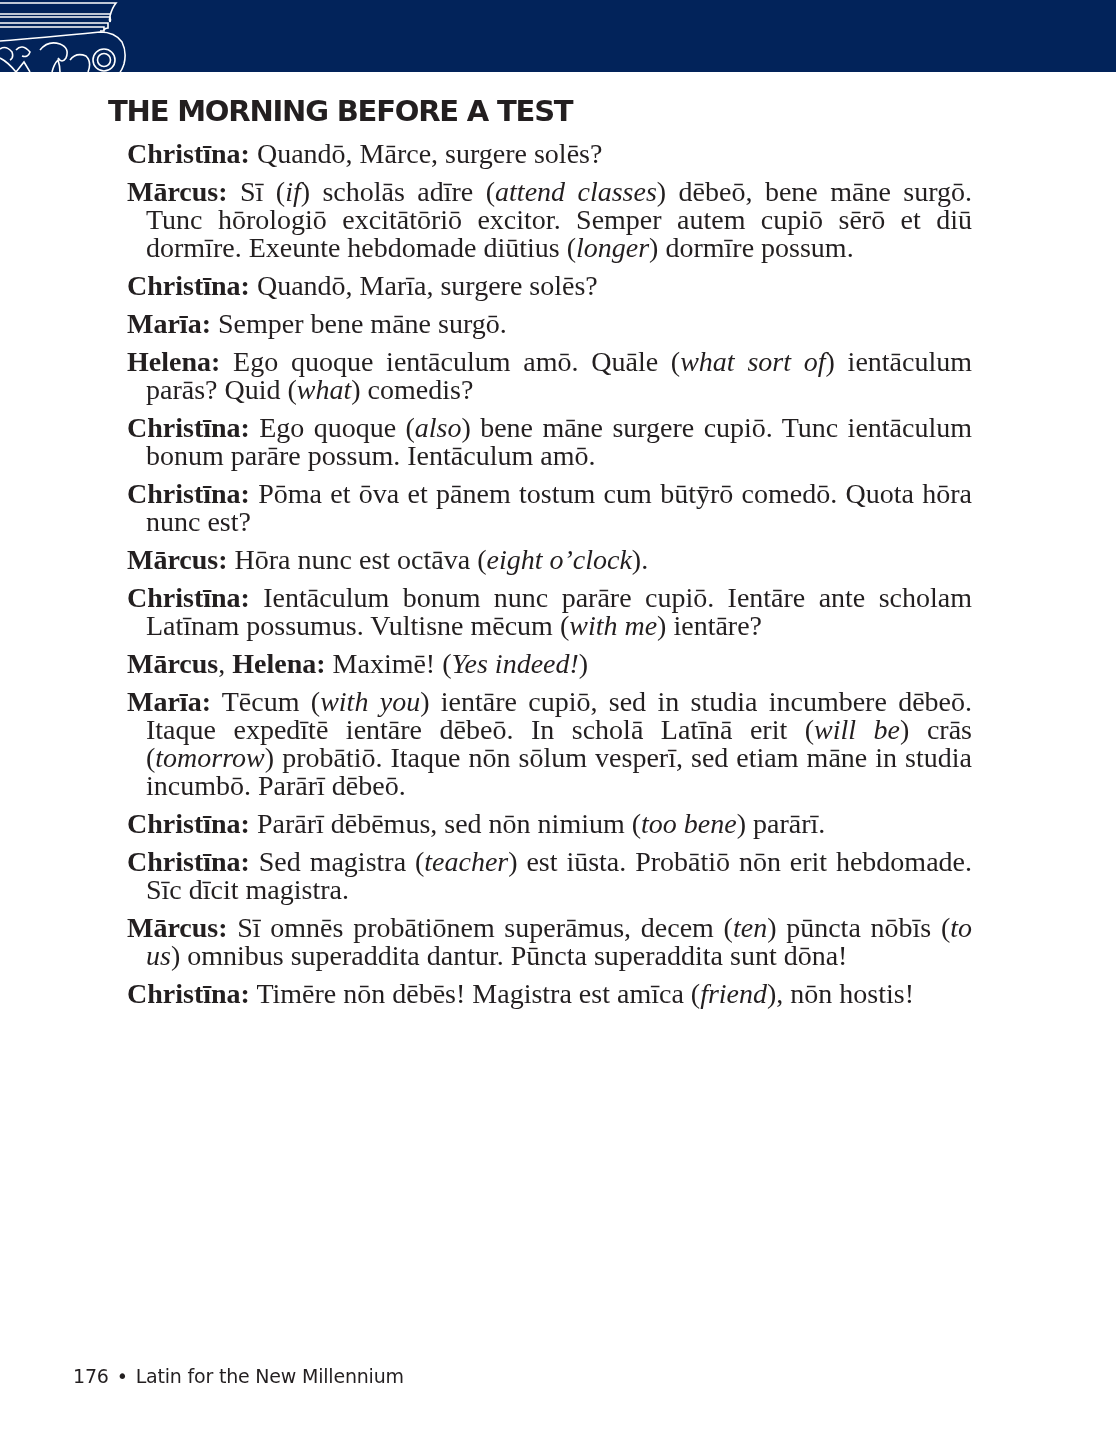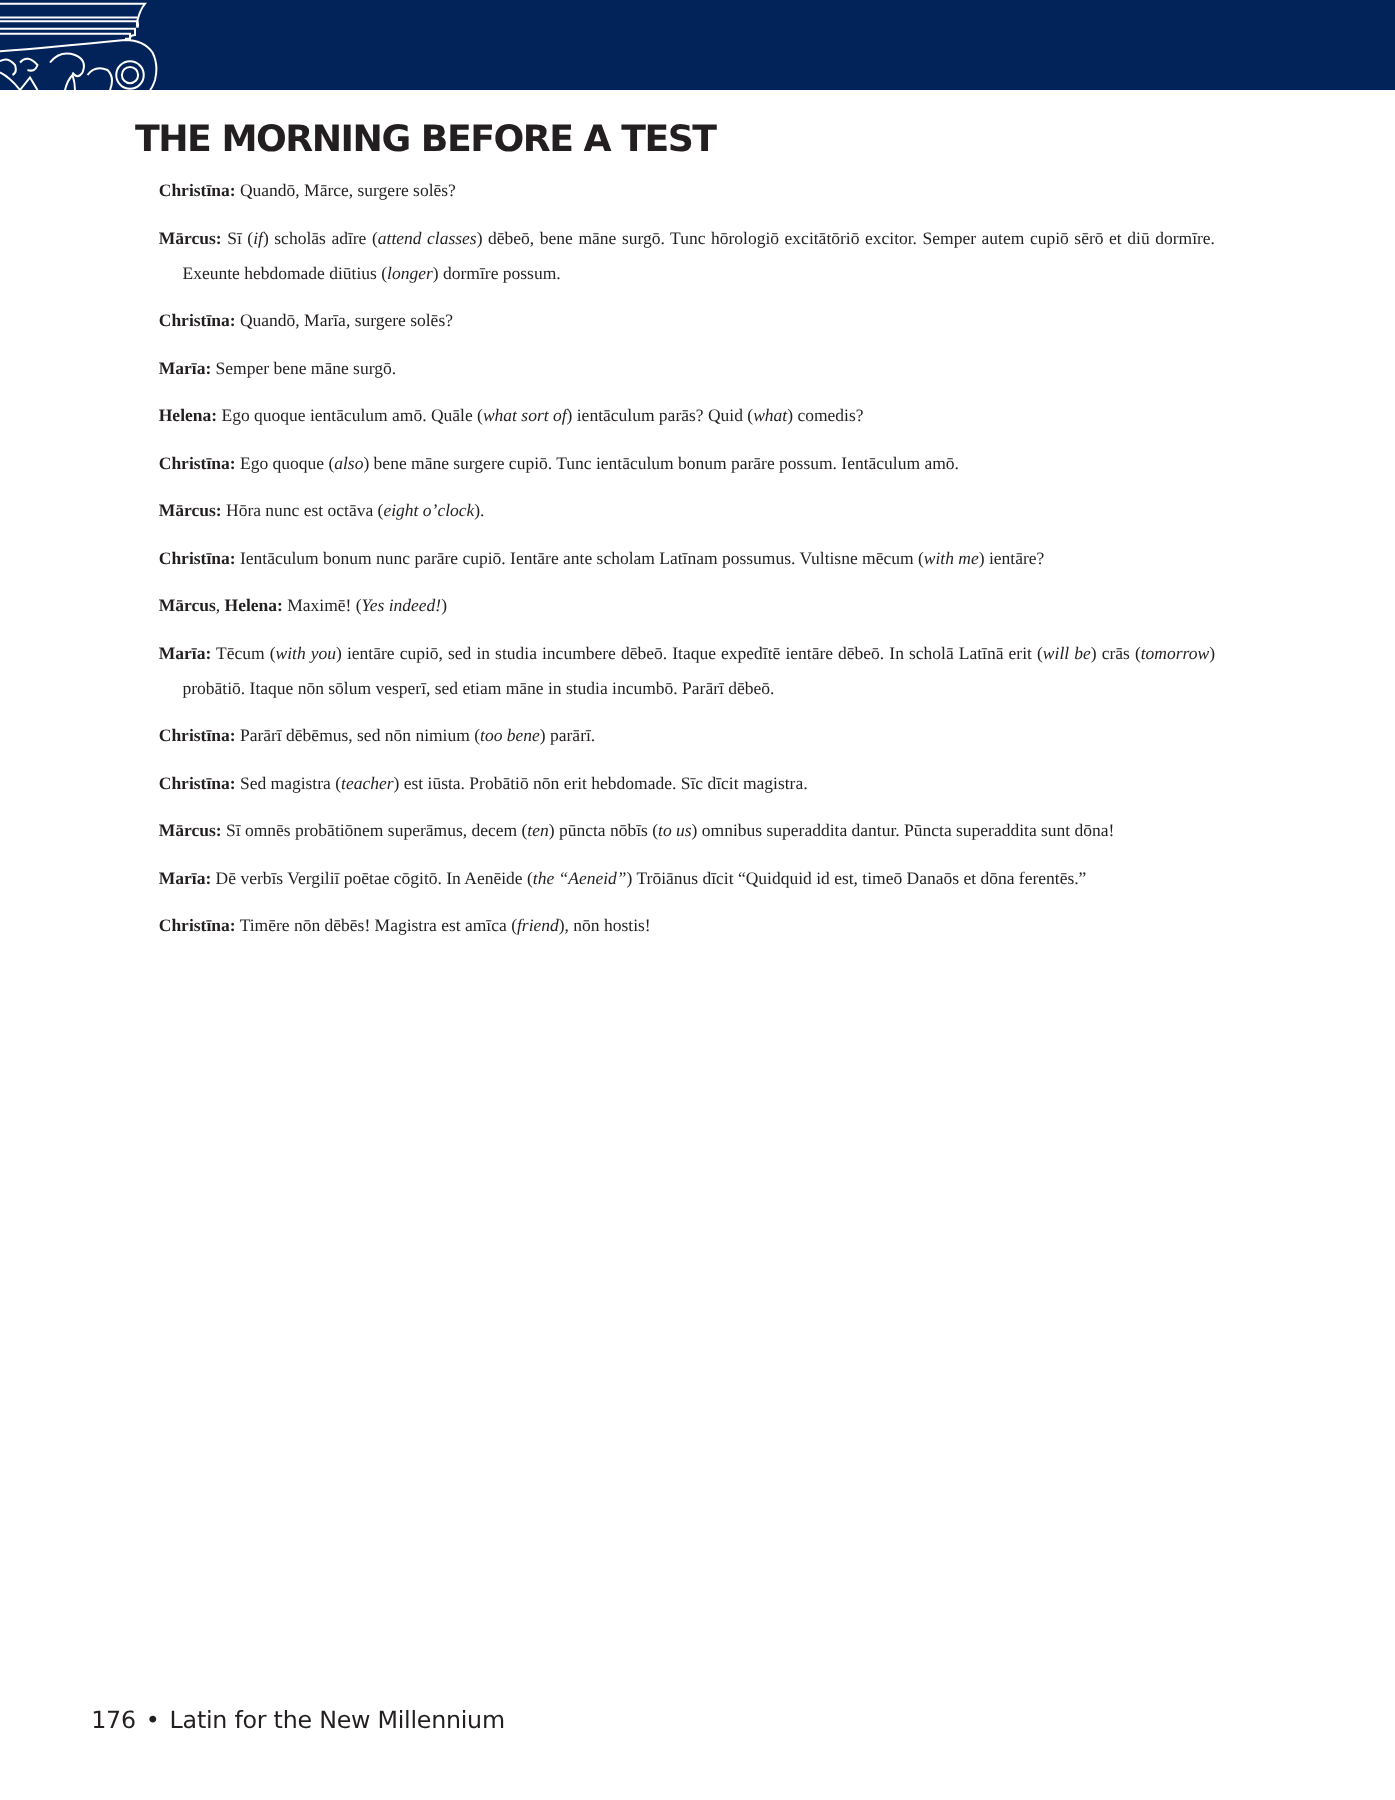--- a/index.html
+++ b/index.html
@@ -13,21 +13,21 @@
     }
     .capital-icon { position: absolute; left: 0; top: 0; width: 130px; height: 72px; }
     .title {
       position: absolute; left: 108px; top: 92px; margin: 0;
       font-family: "DejaVu Sans", sans-serif; font-weight: bold;
       font-size: 29px; letter-spacing: -1.2px; color: #231f20;
       line-height: 38px;
     }
     .dialogue {
       position: absolute; left: 127px; top: 140px; width: 845px;
-      font-family: "Liberation Serif", serif; font-size: 14px; line-height: 28px;
+      font-family: "Liberation Serif", serif; font-size: 28px; line-height: 28px;
       color: #231f20;
     }
     .line {
       margin: 0 0 10px 0; padding-left: 19px; text-indent: -19px;
       text-align: justify;
     }
     .seg-bold { font-weight: bold; }
     .seg-italic { font-style: italic; }
     .footer {
       position: absolute; left: 73px; top: 1365px;
@@ -61,26 +61,26 @@
 
 <h1 class="title">THE MORNING BEFORE A TEST</h1>
 
 <div class="dialogue" id="dialogue">
     <p class="line"><span class="seg-bold">Christīna:</span><span class="seg-normal"> Quandō, Mārce, surgere solēs?</span></p>
     <p class="line"><span class="seg-bold">Mārcus:</span><span class="seg-normal"> Sī (</span><span class="seg-italic">if</span><span class="seg-normal">) scholās adīre (</span><span class="seg-italic">attend classes</span><span class="seg-normal">) dēbeō, bene māne surgō. Tunc hōrologiō excitātōriō excitor. Semper autem cupiō sērō et diū dormīre. Exeunte hebdomade diūtius (</span><span class="seg-italic">longer</span><span class="seg-normal">) dormīre possum.</span></p>
     <p class="line"><span class="seg-bold">Christīna:</span><span class="seg-normal"> Quandō, Marīa, surgere solēs?</span></p>
     <p class="line"><span class="seg-bold">Marīa:</span><span class="seg-normal"> Semper bene māne surgō.</span></p>
     <p class="line"><span class="seg-bold">Helena:</span><span class="seg-normal"> Ego quoque ientāculum amō. Quāle (</span><span class="seg-italic">what sort of</span><span class="seg-normal">) ientāculum parās? Quid (</span><span class="seg-italic">what</span><span class="seg-normal">) comedis?</span></p>
     <p class="line"><span class="seg-bold">Christīna:</span><span class="seg-normal"> Ego quoque (</span><span class="seg-italic">also</span><span class="seg-normal">) bene māne surgere cupiō. Tunc ientāculum bonum parāre possum. Ientāculum amō.</span></p>
+    <p class="line"><span class="seg-bold">Christīna:</span><span class="seg-normal"> Pōma et ōva et pānem tostum cum būtȳrō comedō. Quota hōra nunc est?</span></p>
     <p class="line"><span class="seg-bold">Mārcus:</span><span class="seg-normal"> Hōra nunc est octāva (</span><span class="seg-italic">eight o’clock</span><span class="seg-normal">).</span></p>
     <p class="line"><span class="seg-bold">Christīna:</span><span class="seg-normal"> Ientāculum bonum nunc parāre cupiō. Ientāre ante scholam Latīnam possumus. Vultisne mēcum (</span><span class="seg-italic">with me</span><span class="seg-normal">) ientāre?</span></p>
     <p class="line"><span class="seg-bold">Mārcus</span><span class="seg-normal">, </span><span class="seg-bold">Helena:</span><span class="seg-normal"> Maximē! (</span><span class="seg-italic">Yes indeed!</span><span class="seg-normal">)</span></p>
     <p class="line"><span class="seg-bold">Marīa:</span><span class="seg-normal"> Tēcum (</span><span class="seg-italic">with you</span><span class="seg-normal">) ientāre cupiō, sed in studia incumbere dēbeō. Itaque expedītē ientāre dēbeō. In scholā Latīnā erit (</span><span class="seg-italic">will be</span><span class="seg-normal">) crās (</span><span class="seg-italic">tomorrow</span><span class="seg-normal">) probātiō. Itaque nōn sōlum vesperī, sed etiam māne in studia incumbō. Parārī dēbeō.</span></p>
     <p class="line"><span class="seg-bold">Christīna:</span><span class="seg-normal"> Parārī dēbēmus, sed nōn nimium (</span><span class="seg-italic">too bene</span><span class="seg-normal">) parārī.</span></p>
     <p class="line"><span class="seg-bold">Christīna:</span><span class="seg-normal"> Sed magistra (</span><span class="seg-italic">teacher</span><span class="seg-normal">) est iūsta. Probātiō nōn erit hebdomade. Sīc dīcit magistra.</span></p>
     <p class="line"><span class="seg-bold">Mārcus:</span><span class="seg-normal"> Sī omnēs probātiōnem superāmus, decem (</span><span class="seg-italic">ten</span><span class="seg-normal">) pūncta nōbīs (</span><span class="seg-italic">to us</span><span class="seg-normal">) omnibus superaddita dantur. Pūncta superaddita sunt dōna!</span></p>
-    <p class="line"><span class="seg-bold">Marīa:</span><span class="seg-normal"> Dē verbīs Vergiliī poētae cōgitō. In Aenēide (</span><span class="seg-italic">the “Aeneid”</span><span class="seg-normal">) Trōiānus dīcit “Quidquid id est, timeō Danaōs et dōna ferentēs.”</span></p>
     <p class="line"><span class="seg-bold">Christīna:</span><span class="seg-normal"> Timēre nōn dēbēs! Magistra est amīca (</span><span class="seg-italic">friend</span><span class="seg-normal">), nōn hostis!</span></p>
   </div>
 
 <div class="footer">
   <span>176</span><span class="dot">•</span><span>Latin for the New Millennium</span>
 </div>
 
 </body></html>

